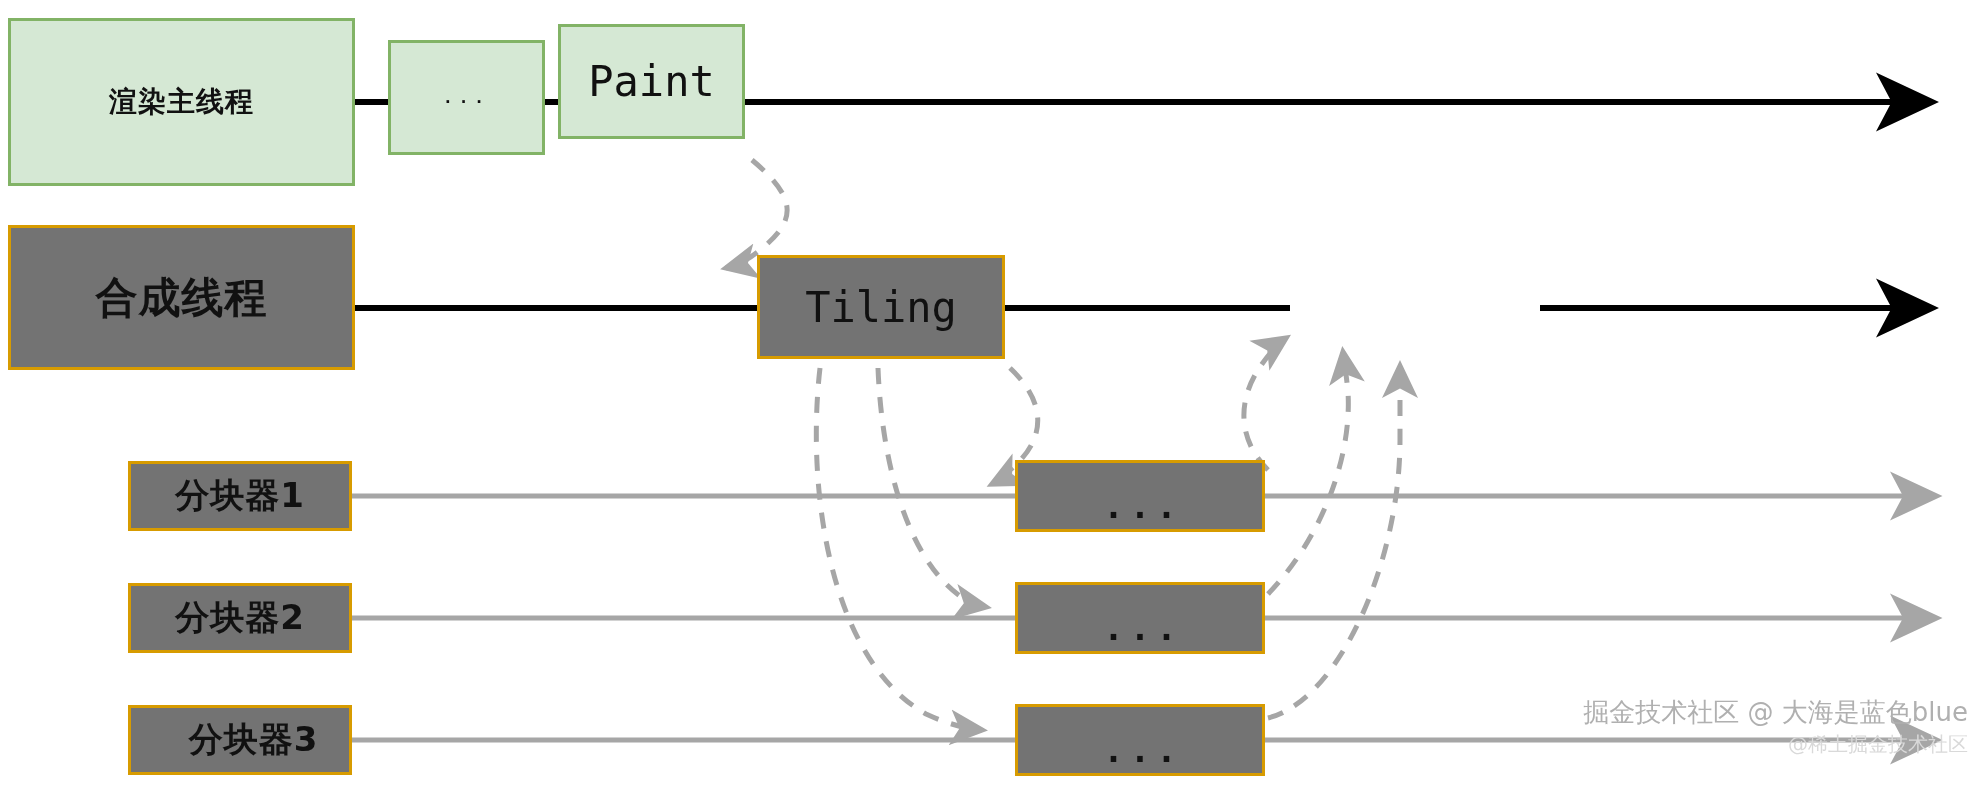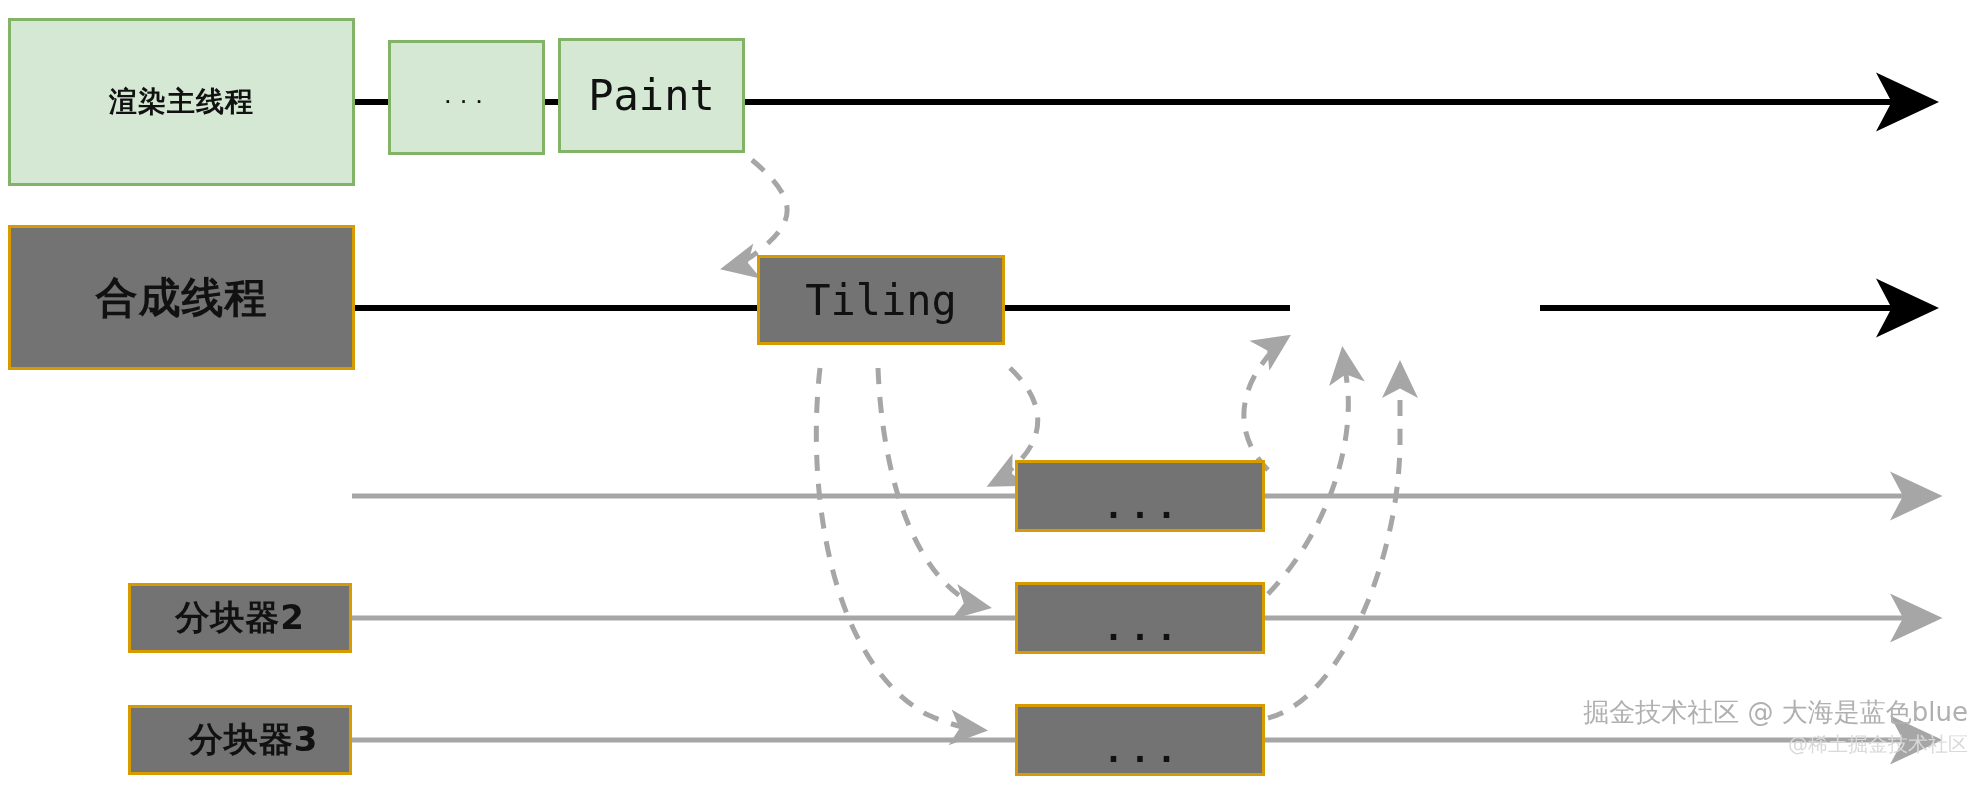--- a/index.html
+++ b/index.html
@@ -14,26 +14,26 @@
   .cjk{font-family:"DejaVu Sans","Liberation Sans",sans-serif;
        font-weight:700;color:#111;letter-spacing:1px;}
   .mono{font-family:"DejaVu Sans Mono","Liberation Mono",monospace;
         font-weight:500;color:#111;}
   .dots{font-family:"DejaVu Sans Mono","Liberation Mono",monospace;
         font-weight:700;color:#111;letter-spacing:6px;}
   
   #n-main   {left:8px;  top:18px;  width:347px; height:168px;}
   #n-main .cjk{font-size:28px;}
   #n-dots1  {left:388px;top:40px;  width:157px; height:115px;}
-  #n-paint  {left:558px;top:38px;  width:187px; height:115px;}
+  #n-paint  {left:558px;top:24px;  width:187px; height:115px;}
   #n-paint .mono{font-size:42px;}
   
   #n-comp   {left:8px;  top:225px; width:347px; height:145px;}
   #n-comp .cjk{font-size:42px;}
-  #n-tiling {left:757px;top:255px; width:248px; height:90px;}
+  #n-tiling {left:757px;top:255px; width:248px; height:104px;}
   #n-tiling .mono{font-size:42px;}
   #n-tiles  {left:1290px;top:252px;width:250px; height:110px;}
   #n-tiles .mono{font-size:42px;}
   
   .wlabel{left:128px;width:224px;height:70px;}
   .wlabel .cjk{font-size:34px;}
   .wdots{left:1015px;width:250px;height:72px;}
   .wdots .dots{font-size:34px;position:relative;top:10px;left:3px;}
   #n-w1{top:461px;} #n-w2{top:583px;} #n-w3{top:705px;padding-left:27px;}
   #n-d1{top:460px;} #n-d2{top:582px;} #n-d3{top:704px;}
@@ -119,20 +119,23 @@
 
   <div class="node orange" id="n-comp">
     <span class="cjk">合成线程</span>
   </div>
 
   <div class="node orange" id="n-tiling">
     <span class="mono">Tiling</span>
   </div>
 
 
+  <div class="node orange wlabel" id="n-w1">
+    <span class="cjk">分块器1</span>
+  </div>
   <div class="node orange wdots" id="n-d1">
     <span class="dots">...</span>
   </div>
 
   <div class="node orange wlabel" id="n-w2">
     <span class="cjk">分块器2</span>
   </div>
   <div class="node orange wdots" id="n-d2">
     <span class="dots">...</span>
   </div>

